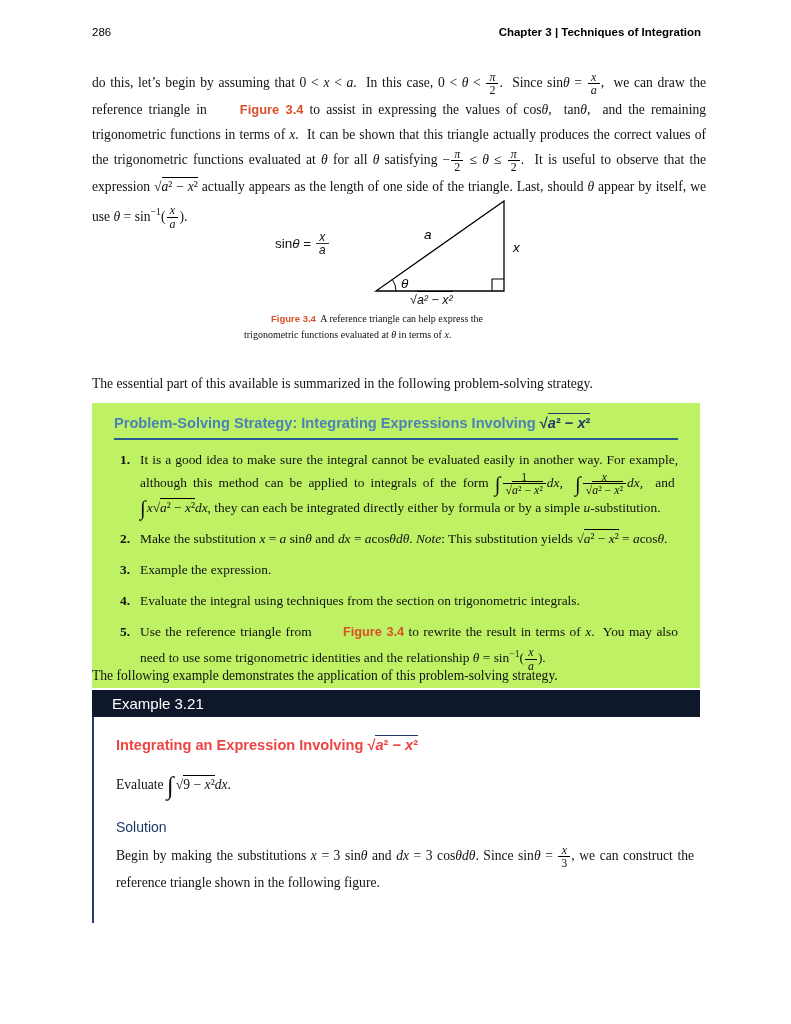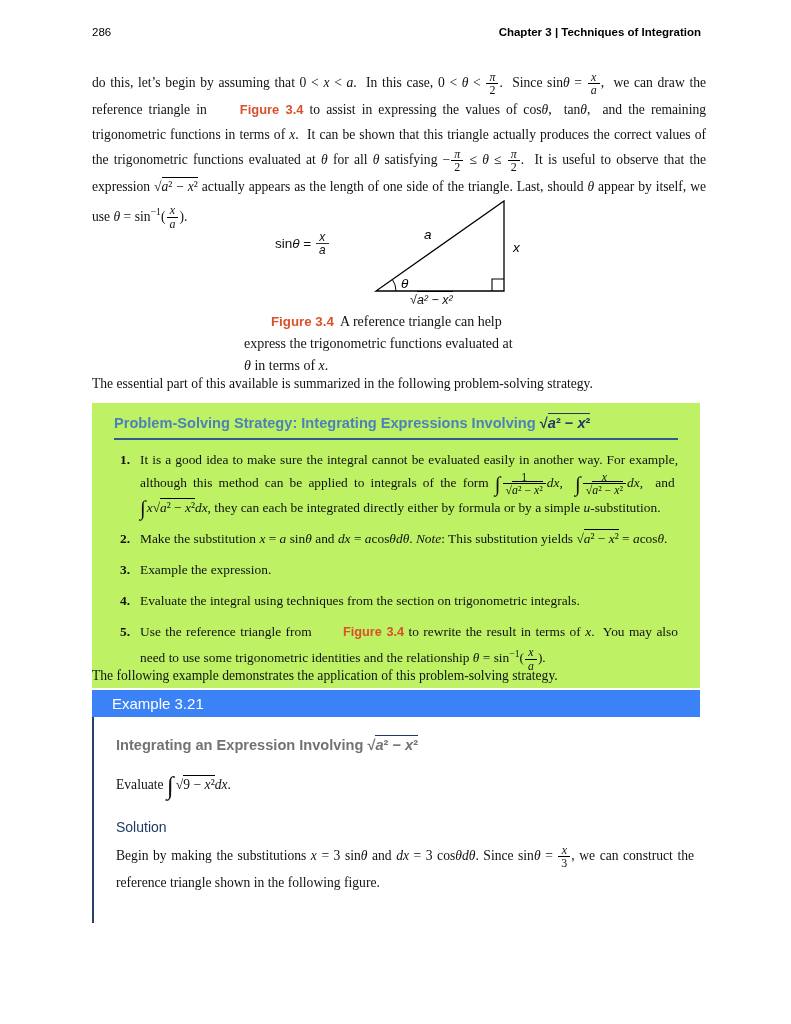--- a/index.html
+++ b/index.html
@@ -29,21 +29,21 @@
   sup{font-size:.72em;}
   .figref{font-family:"Liberation Sans",sans-serif;font-weight:bold;font-size:.95em;margin-left:27px;}
   
   .figure{position:absolute;top:197px;left:92px;width:614px;height:112px;}
   .fig-eq{position:absolute;left:183px;top:34px;font-family:"Liberation Sans",sans-serif;font-size:13.5px;}
   .fig-eq .frac .n{border-color:#333;}
   .fig-svg{position:absolute;left:278px;top:0;}
   .fig-label{font-family:"Liberation Sans",sans-serif;font-size:13.5px;font-style:italic;}
   .fig-base{position:absolute;left:318px;top:96px;font-family:"Liberation Sans",sans-serif;
             font-size:12.5px;font-style:italic;}
-  .caption{position:absolute;top:311px;left:244px;width:276px;font-size:14px;line-height:22px;margin:0;}
+  .caption{position:absolute;top:311px;left:244px;width:276px;font-size:10px;line-height:16px;margin:0;}
   
   .strategy-box{position:absolute;top:403px;left:92px;width:608px;box-sizing:border-box;
                 padding:12px 22px 16px 22px;min-height:244px;}
   .strategy-title{font-family:"Liberation Sans",sans-serif;font-size:14.6px;font-weight:bold;
                   margin:0 0 6px 0;padding-bottom:7px;border-bottom:2px solid #2d5c8e;}
   .strategy-title .rad{border-top:1px solid #1f3a66;}
   .sitem{display:flex;margin-top:9px;font-size:13.4px;line-height:22px;}
   .sitem .no{font-weight:bold;min-width:16px;margin-right:10px;text-align:right;flex:none;}
   .sitem .stext{text-align:justify;}
   
@@ -109,25 +109,25 @@
     </div>
     <div class="sitem">
       <span class="no">5.</span>
       <span class="stext">Use the reference triangle from <b class="figref" style="color:#d9502a">Figure 3.4</b> to rewrite the result in terms of <i>x</i>.&nbsp; You may also need to use some trigonometric identities and the relationship <i>θ</i> = sin<sup>−1</sup>(<span class="frac"><span class="n"><i>x</i></span><span class="d"><i>a</i></span></span>).</span>
     </div>
   </div>
 
   <p class="body-text para3">The following example demonstrates the application of this problem-solving strategy.</p>
 
   <div class="example">
-    <div class="ex-bar" style="background:#3b82f6">
+    <div class="ex-bar" style="background:#0f172a">
       <span>Example 3.21</span>
     </div>
     <div class="ex-body">
-      <h4 class="ex-title" style="color:#737373">Integrating an Expression Involving <span class="sqrt">√<span class="rad"><i>a</i>² − <i>x</i>²</span></span></h4>
+      <h4 class="ex-title" style="color:#ef4444">Integrating an Expression Involving <span class="sqrt">√<span class="rad"><i>a</i>² − <i>x</i>²</span></span></h4>
       <p class="ex-eval">Evaluate <span class="int big">∫</span><span class="sqrt">√<span class="rad">9 − <i>x</i>²</span></span><i>dx</i>.</p>
       <h5 class="ex-sol" style="color:#1f3a66">Solution</h5>
       <p class="body-text ex-text">Begin by making the substitutions <i>x</i> = 3 sin<i>θ</i> and <i>dx</i> = 3 cos<i>θdθ</i>. Since sin<i>θ</i> = <span class="frac"><span class="n"><i>x</i></span><span class="d">3</span></span>, we can construct the reference triangle shown in the following figure.</p>
     </div>
   </div>
 
 
 </div>
 
 </body></html>

